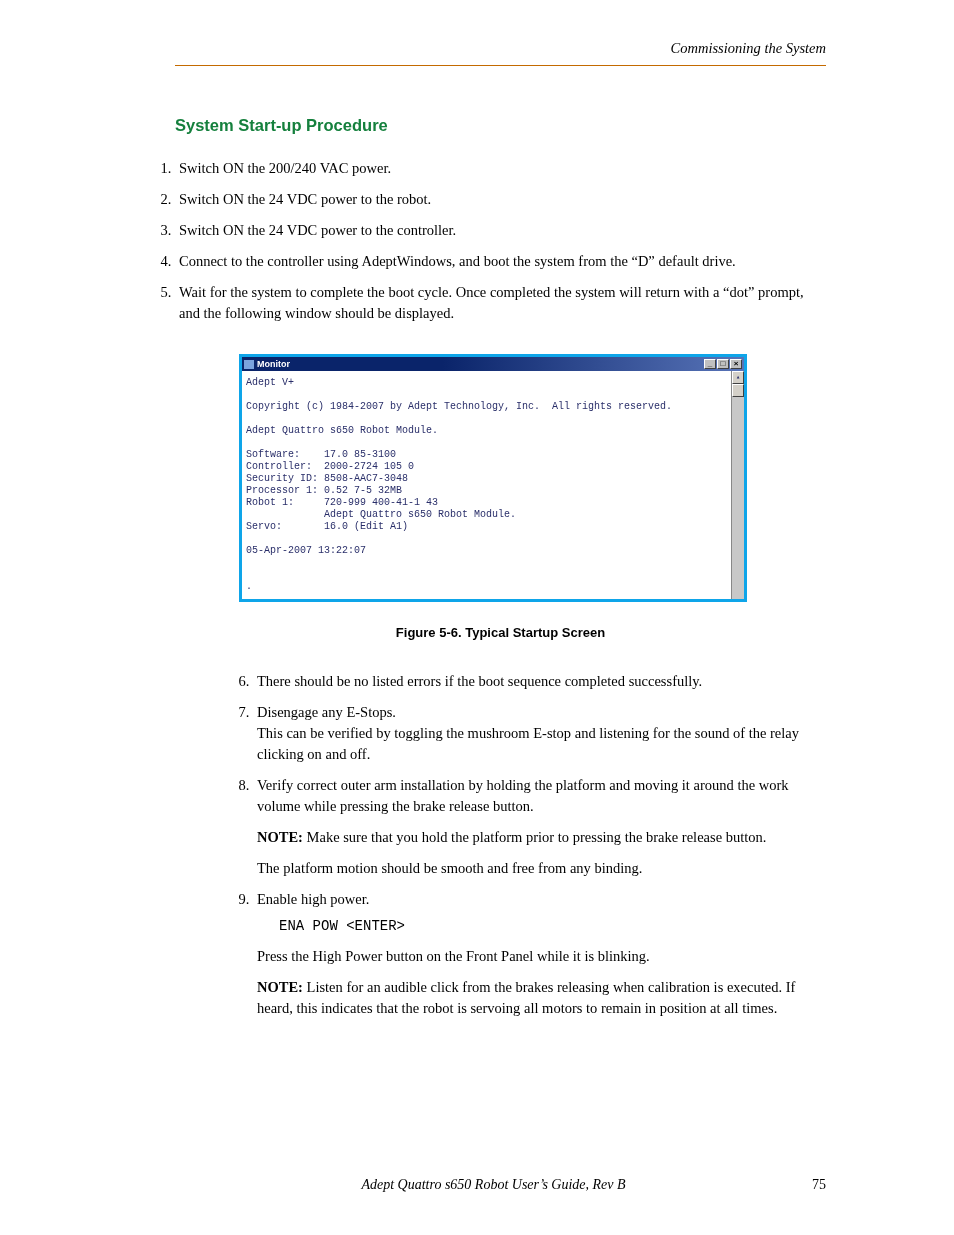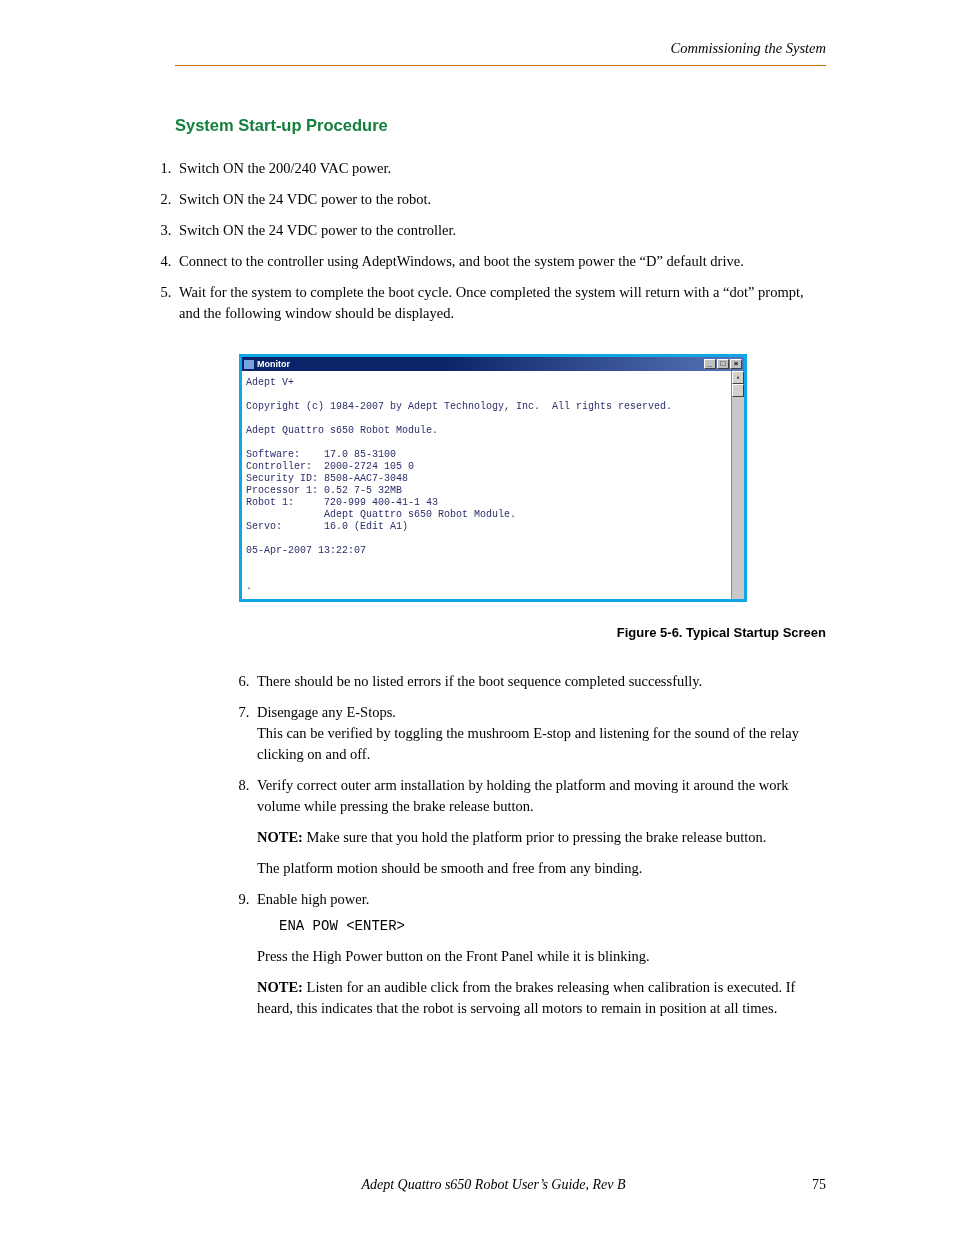--- a/index.html
+++ b/index.html
@@ -126,21 +126,21 @@
   .mon-scroll .thumb-up, .mon-scroll .thumb {
     height: 13px;
     background: #d4d0c8;
     border: 1px solid #fff;
     border-right-color: #404040;
     border-bottom-color: #404040;
     font-size: 7px;
     text-align: center;
   }
   .figure-caption {
-    text-align: right;
+    text-align: center;
     font-family: "Trebuchet MS", Arial, sans-serif;
     font-weight: bold;
     font-size: 13px;
     margin-top: 22px;
     margin-bottom: 28px;
   }
   .footer {
     position: absolute;
     left: 175px; right: 128px;
     bottom: 40px;
@@ -158,21 +158,21 @@
   <div class="running-head">Commissioning the System</div>
   <hr class="head-rule">
 
   <div class="section-heading">System Start-up Procedure</div>
 
 
   <ol class="steps">
     <li>Switch ON the 200/240 VAC power.</li>
     <li>Switch ON the 24 VDC power to the robot.</li>
     <li>Switch ON the 24 VDC power to the controller.</li>
-    <li>Connect to the controller using AdeptWindows, and boot the system power the “D” default drive.</li>
+    <li>Connect to the controller using AdeptWindows, and boot the system from the “D” default drive.</li>
     <li>Wait for the system to complete the boot cycle. Once completed the system will return with a “dot” prompt, and the following window should be displayed.</li>
   </ol>
 
   <div class="monitor-figure">
     <div class="mon-window">
       <div class="mon-titlebar">
         <div><span class="icon"></span><span>Monitor</span></div>
         <div class="mon-titlebuttons">
           <span>_</span>
           <span>□</span>

